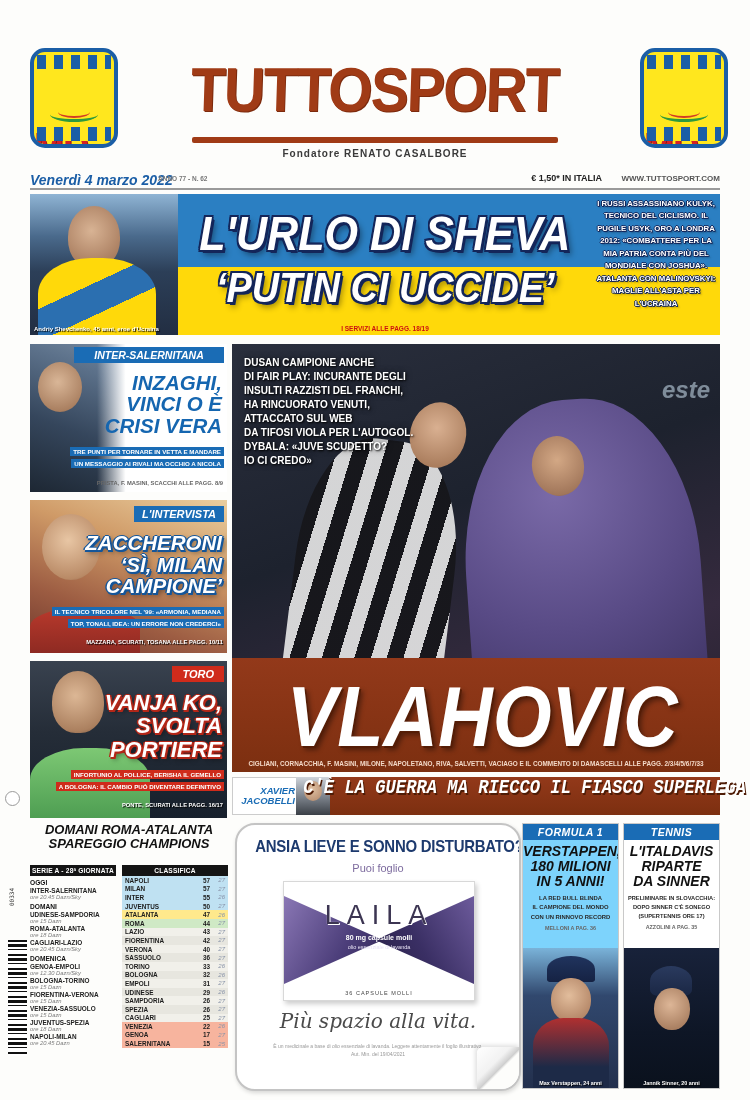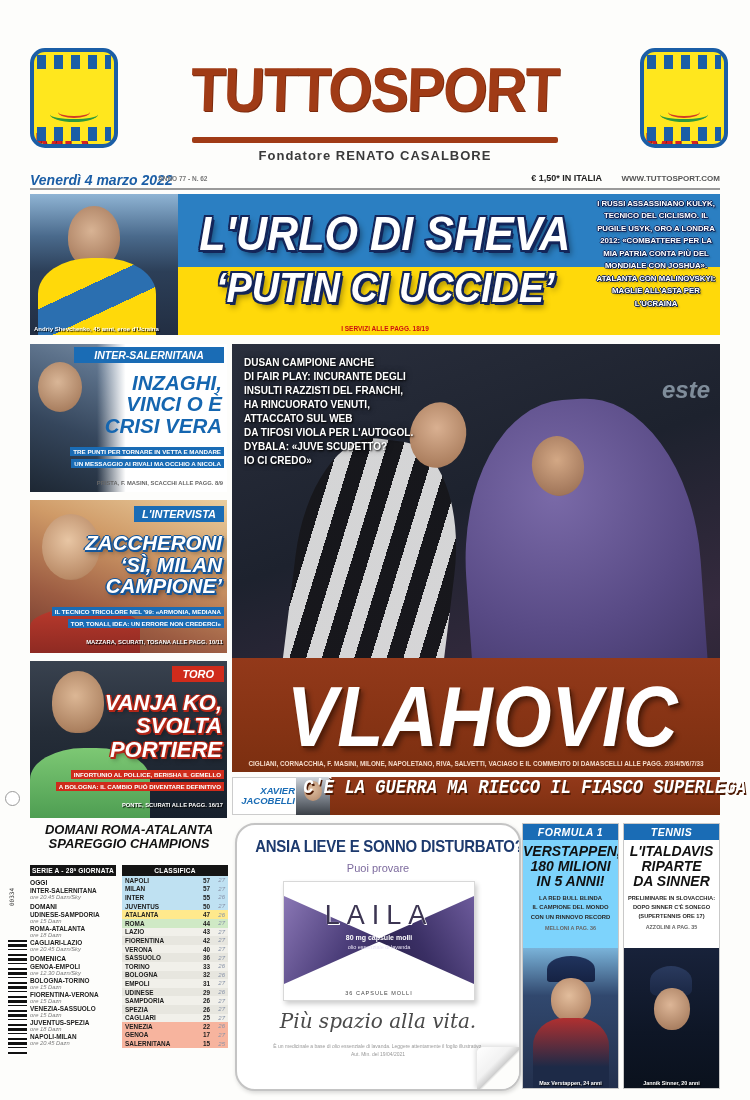--- a/index.html
+++ b/index.html
@@ -66,21 +66,21 @@
     <div class="md-text">MD</div>
     <div class="md-arc" style="bottom:22px;"></div>
     <div class="md-arc2" style="bottom:26px;"></div>
     <div class="md-strip" style="bottom:3px;"></div>
   </div>
 
   <div class="abs" style="left:120px;right:120px;top:54px;text-align:center;">
     <span class="cond" style="font-size:62px;font-weight:900;color:#a03b16;letter-spacing:-2px;transform:scaleX(.92) skewX(-2deg);text-shadow:1px 1px 0 #7c2a0d;">TUTTOSPORT</span>
   </div>
   <div class="abs" style="left:192px;top:137px;width:366px;height:6px;background:#a03b16;border-radius:2px;"></div>
-  <div class="abs" style="left:0;right:0;top:148px;text-align:center;font-size:13px;letter-spacing:1px;color:#3a3a3a;font-weight:700;">Fondatore RENATO CASALBORE</div>
+  <div class="abs" style="left:0;right:0;top:148px;text-align:center;font-size:10px;letter-spacing:1px;color:#3a3a3a;font-weight:700;">Fondatore RENATO CASALBORE</div>
 
   <div class="abs" style="left:30px;right:30px;top:168px;height:20px;border-bottom:2px solid #9a9a9a;">
     <span class="abs it" style="left:0;top:4px;font-size:14px;font-weight:900;color:#1b5ea6;">Venerdì 4 marzo 2022</span>
     <span class="abs" style="left:128px;top:7px;font-size:6.5px;color:#777;font-weight:700;">ANNO 77 - N. 62</span>
     <span class="abs" style="right:118px;top:5px;font-size:9px;font-weight:900;color:#222;">€ 1,50* IN ITALIA</span>
     <span class="abs" style="right:0;top:6px;font-size:8px;font-weight:700;color:#555;">WWW.TUTTOSPORT.COM</span>
   </div>
 
   <div class="abs" style="left:30px;top:194px;width:690px;height:141px;background:linear-gradient(180deg,#2b7fc2 0 52%,#ffd90a 52% 100%);">
 
@@ -323,21 +323,21 @@
     <span class="g">25</span>
   </div>
         </div>
     </div>
   </div>
 
   <div class="abs" style="left:235px;top:823px;width:282px;height:264px;background:#fff;border:2px solid #c4c4c4;border-radius:20px;overflow:hidden;box-shadow:1px 2px 4px rgba(0,0,0,.15);">
     <div class="abs" style="left:0;right:0;top:12px;text-align:center;">
       <span class="cond b9" style="font-size:17px;color:#1d3a6e;letter-spacing:-.3px;">ANSIA LIEVE E SONNO DISTURBATO?</span>
     </div>
-    <div class="abs" style="left:0;right:0;top:37px;text-align:center;font-size:11px;color:#7d6b9e;">Puoi provare</div>
+    <div class="abs" style="left:0;right:0;top:37px;text-align:center;font-size:11px;color:#7d6b9e;">Puoi foglio</div>
 
     <div class="abs" style="left:46px;top:56px;width:190px;height:118px;background:#fff;border:1px solid #d8d8d8;box-shadow:2px 3px 5px rgba(0,0,0,.2);">
       <div class="abs" style="left:0;top:14px;right:0;bottom:16px;background:
            linear-gradient(90deg,rgba(255,255,255,0),rgba(255,255,255,0));">
         <div class="abs" style="left:0;top:0;bottom:0;width:52%;clip-path:polygon(0 0,100% 50%,0 100%);background:linear-gradient(120deg,#8a77b5,#4c3e7a 60%,#2e2450);"></div>
         <div class="abs" style="right:0;top:0;bottom:0;width:52%;clip-path:polygon(100% 0,0 50%,100% 100%);background:linear-gradient(240deg,#6d5b9c,#3a2f64 55%,#241c42);"></div>
       </div>
       <div class="abs" style="left:0;right:0;top:18px;text-align:center;font-size:27px;font-weight:400;letter-spacing:7px;color:#3c3552;text-shadow:0 0 1px #fff,1px 1px 0 #fff;">LAILA</div>
       <div class="abs" style="left:0;right:0;top:52px;text-align:center;font-size:7px;color:#fff;font-weight:700;">80 mg capsule molli</div>
       <div class="abs" style="left:0;right:0;top:62px;text-align:center;font-size:5.5px;color:#e8e2f5;">olio essenziale di lavanda</div>

